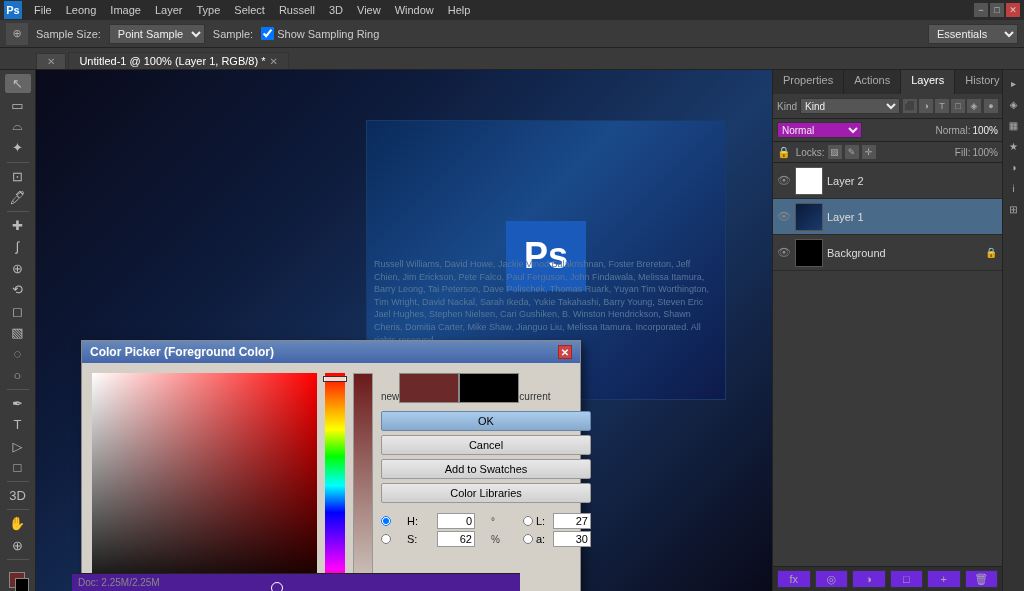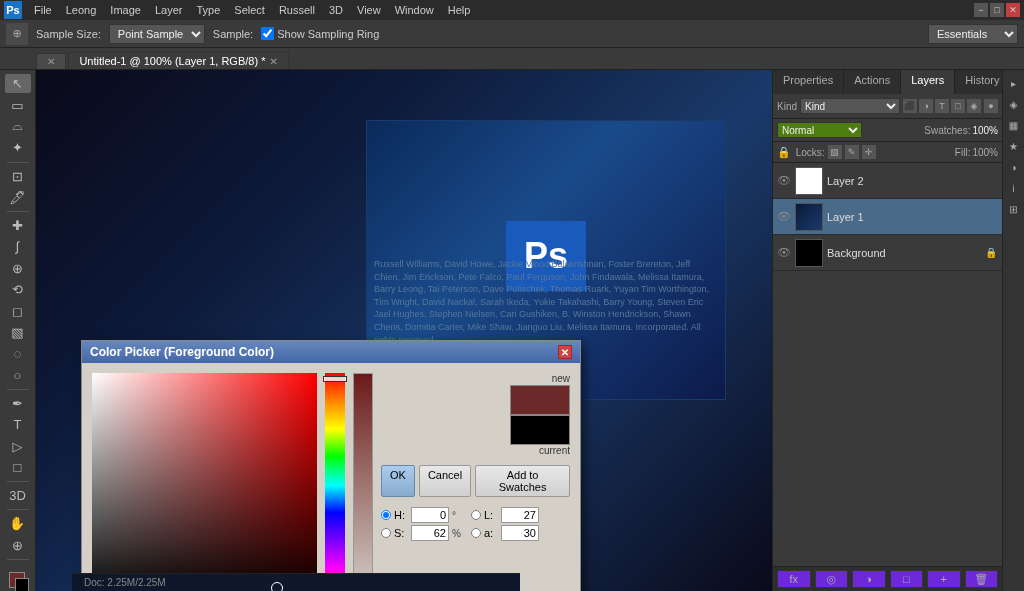--- a/index.html
+++ b/index.html
@@ -260,40 +260,40 @@
 
     
     #cp-right {
       flex: 1;
       display: flex;
       flex-direction: column;
       gap: 4px;
     }
     #cp-new-current {
       display: flex;
-      flex-direction: column;
+      flex-direction: row;
       align-items: flex-end;
       margin-bottom: 4px;
     }
     #cp-new-current .nc-label {
       font-size: 10px; color: #333; margin-bottom: 1px;
     }
     #cp-new-box {
       width: 60px; height: 30px;
       background: #6b2929;
       border: 1px solid #888;
     }
     #cp-current-box {
       width: 60px; height: 30px;
       background: #000000;
       border: 1px solid #888;
     }
 
     #cp-buttons {
-      display: flex; flex-direction: row; gap: 4px; margin-bottom: 6px;
+      display: flex; flex-direction: column; gap: 4px; margin-bottom: 6px;
     }
     .cp-btn {
       background: linear-gradient(to bottom, #e8e8e8, #d0d0d0);
       border: 1px solid #999;
       border-radius: 2px;
       padding: 3px 8px;
       font-size: 11px;
       cursor: pointer;
       text-align: center;
       color: #000;
@@ -302,21 +302,21 @@
       background: linear-gradient(to bottom, #aaccee, #88aacc);
       border-color: #6688aa;
     }
 
     
     #cp-values {
       display: flex; flex-direction: column; gap: 2px;
       font-size: 11px;
     }
     .cv-row {
-      display: flex; align-items: center; gap: 3px;
+      display: flex; align-items: center; gap: 16px;
     }
     .cv-radio {
       width: 10px; height: 10px;
     }
     .cv-label { width: 14px; color: #000; }
     .cv-input {
       width: 38px; height: 16px;
       background: white;
       border: 1px solid #999;
       font-size: 11px;
@@ -376,21 +376,21 @@
       display: flex; align-items: center; justify-content: center;
       font-size: 9px; color: #aaa; cursor: pointer;
     }
 
     #layers-blend-bar {
       padding: 3px 4px;
       display: flex; align-items: center; gap: 3px;
       border-bottom: 1px solid #222;
     }
     .blend-select {
-      background: #4d7c0f; border: 1px solid #333; color: #eee; font-size: 10px;
+      background: #a21caf; border: 1px solid #333; color: #eee; font-size: 10px;
       height: 16px; width: 85px;
     }
     .opacity-area { margin-left: auto; display: flex; align-items: center; gap: 2px; }
     .opacity-label { font-size: 10px; color: #aaa; }
     .opacity-value { font-size: 10px; color: #eee; }
 
     #layers-lock-bar {
       padding: 3px 4px;
       display: flex; align-items: center; gap: 3px;
       border-bottom: 1px solid #222;
@@ -457,24 +457,24 @@
       width: 18px; height: 18px;
       display: flex; align-items: center; justify-content: center;
       color: #aaa; font-size: 10px; cursor: pointer;
     }
 
     
     #status-bar {
       position: absolute;
       bottom: 0; left: 36px; right: 252px;
       height: 18px;
-      background: #0f172a;
+      background: #4c1d95;
       border-top: 1px solid #222;
       display: flex; align-items: center;
-      padding: 0 12px;
+      padding: 0 6px;
       font-size: 10px; color: #888;
     }
   </style>
 </head>
 <body>
 
 <div id="menu-bar">
   <div class="app-icon">Ps</div>
   <span class="menu-item">File</span>
   <span class="menu-item">Leong</span>
@@ -592,20 +592,21 @@
             <span class="nc-label">new</span>
             <div id="cp-new-box" style="background: rgb(107, 41, 41);"></div>
             <div id="cp-current-box"></div>
             <span class="nc-label">current</span>
           </div>
 
           <div id="cp-buttons">
             <div class="cp-btn ok-btn">OK</div>
             <div class="cp-btn">Cancel</div>
             <div class="cp-btn">Add to Swatches</div>
+            <div class="cp-btn">Color Libraries</div>
           </div>
 
           <div id="cp-values">
 
             <div class="cv-row">
               <input type="radio" class="cv-radio" checked="" style="">
               <span class="cv-label">H:</span>
               <input type="text" class="cv-input" value="0" style="">
               <span class="cv-unit">°</span>
               <div class="cv-col2">
@@ -662,21 +663,21 @@
           <div class="filter-icon">◈</div>
         </div>
         <div class="filter-icon" style="margin-left:auto;">●</div>
       </div>
 
       <div id="layers-blend-bar">
         <select class="blend-select">
           <option>Normal</option>
         </select>
         <div class="opacity-area">
-          <span class="opacity-label">Swatches:</span>
+          <span class="opacity-label">Normal:</span>
           <span class="opacity-value">100%</span>
         </div>
       </div>
 
       <div id="layers-lock-bar">
         <span class="lock-icon">🔒</span>
         <span>Locks:</span>
         <div class="filter-icon">▧</div>
         <div class="filter-icon">✎</div>
         <div class="filter-icon">✛</div>

